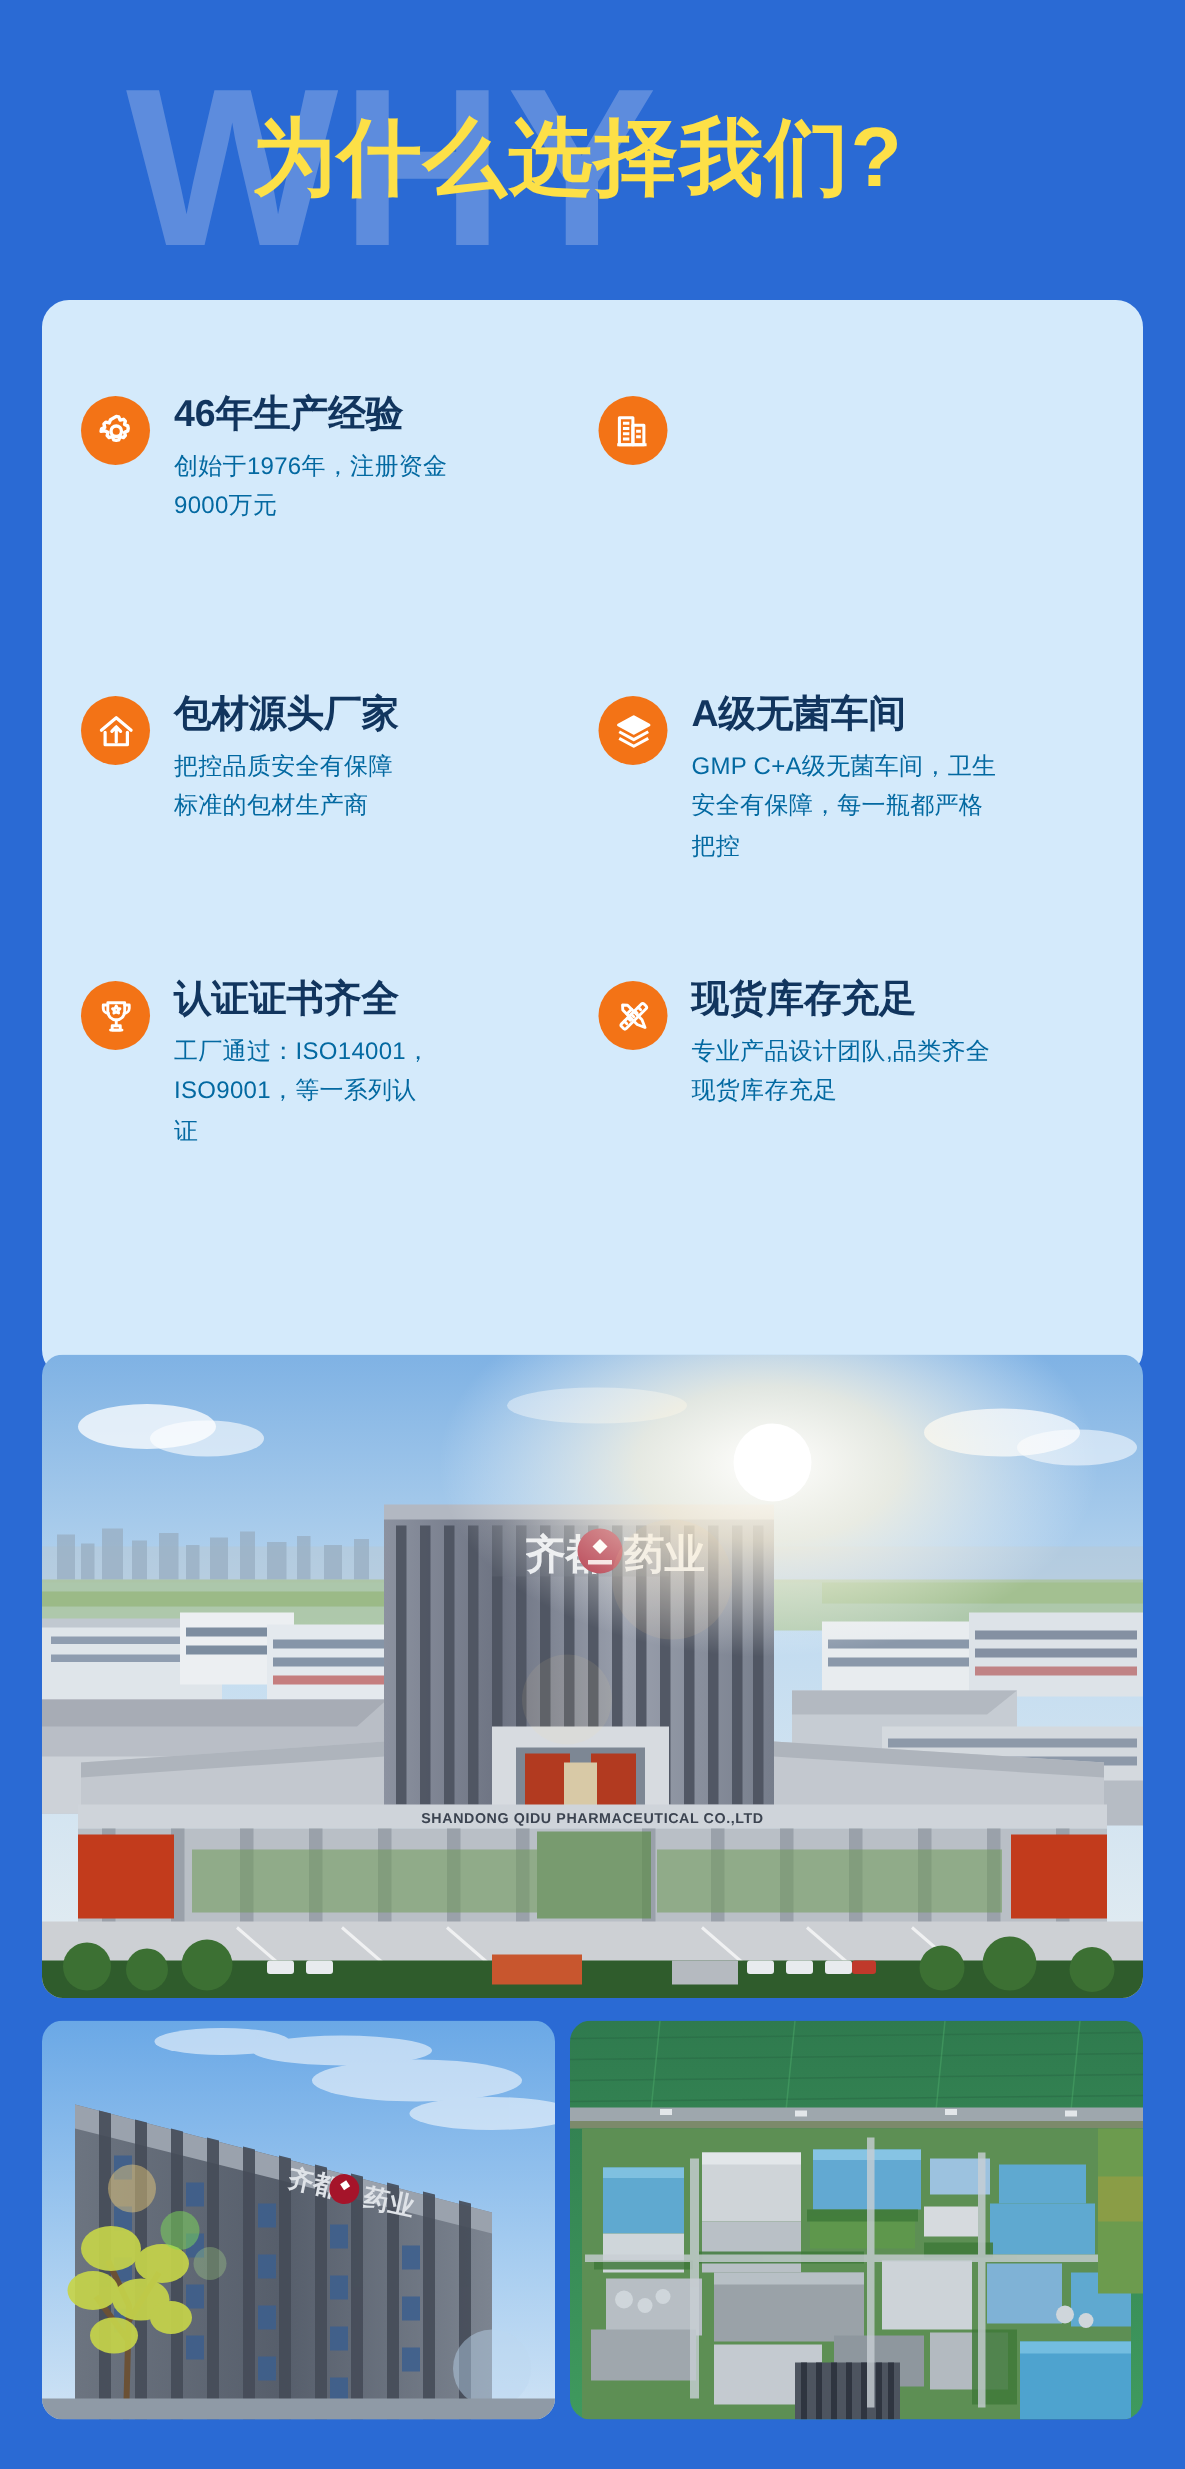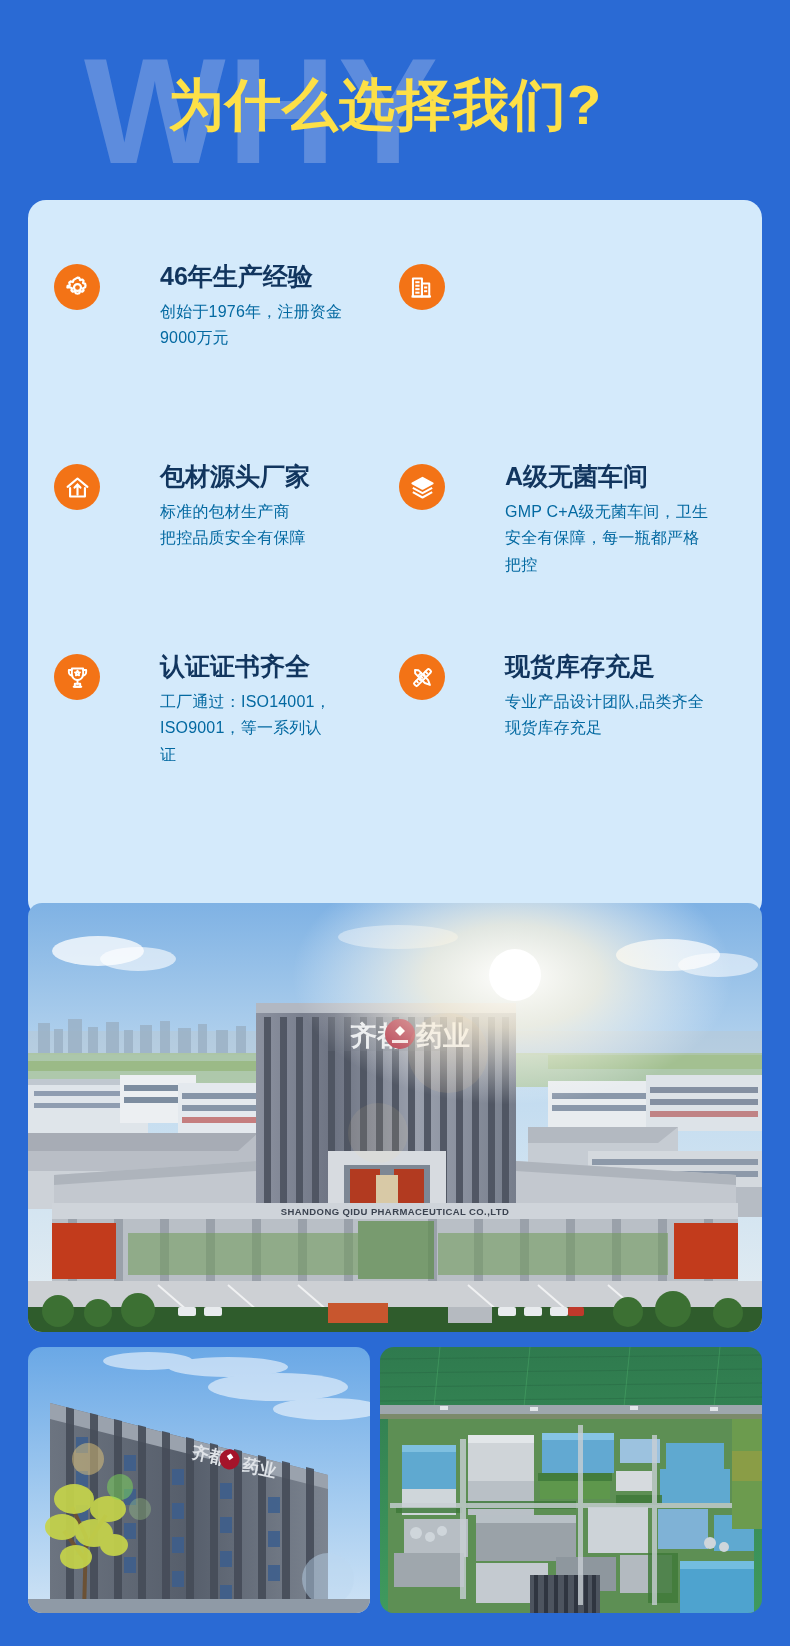--- a/index.html
+++ b/index.html
@@ -37,21 +37,21 @@
     padding:62px 26px 0 26px;
     column-gap:8px;
   }
   .feature { display:flex; align-items:flex-start; gap:16px; }
   .ficon {
     flex:0 0 auto; width:46px; height:46px; border-radius:50%;
     background:#f37316; display:flex; align-items:center; justify-content:center;
     margin-top:2px;
   }
   .ficon svg { width:27px; height:27px; display:block; }
-  .ftext { flex:1 1 auto; min-width:0;margin-left:44px; }
+  .ftext { flex:1 1 auto; min-width:0; }
   .ftitle {
     font-size:25px; font-weight:bold; color:#11355e;
     line-height:1.15; margin-bottom:8px; white-space:nowrap;
   }
   .fdesc {
     font-size:16px; color:#0369a1; line-height:1.65;
     letter-spacing:0.2px;
   }
 
   
@@ -110,22 +110,22 @@
         <span class="ficon">
           <svg viewBox="0 0 24 24" fill="none" stroke="#ffffff" stroke-width="1.9" stroke-linejoin="round" stroke-linecap="round">
             <path d="M3.2 11.4L12 4l8.8 7.4"></path>
             <path d="M5.4 12.6V20h13.2v-7.4"></path>
             <path d="M12 18.4V9.4M12 9.4l-2.6 2.7M12 9.4l2.6 2.7"></path>
           </svg>
         </span>
         <div class="ftext">
           <div class="ftitle">包材源头厂家</div>
           <div class="fdesc">
+            <div>把控品质安全有保障</div>
             <div>标准的包材生产商</div>
-            <div>把控品质安全有保障</div>
           </div>
         </div>
       </div>
 
       <div class="feature">
         <span class="ficon">
           <svg viewBox="0 0 24 24" fill="none" stroke="#ffffff" stroke-width="1.8" stroke-linejoin="round">
             <path d="M12 3.4L21 8.3l-9 4.9-9-4.9z" fill="#ffffff"></path>
             <path d="M3.4 12.3L12 17l8.6-4.7"></path>
             <path d="M3.4 16.2L12 20.9l8.6-4.7"></path>

